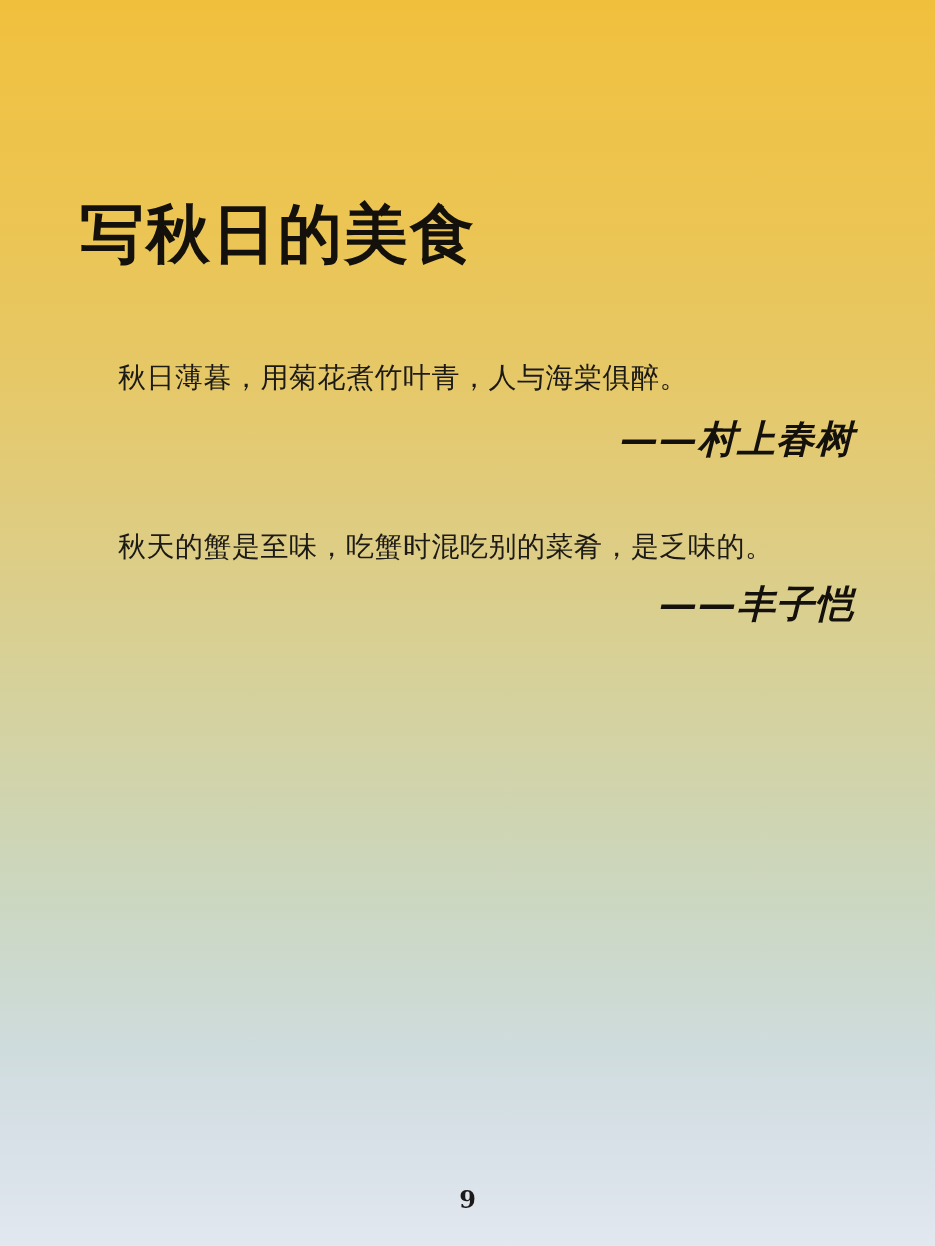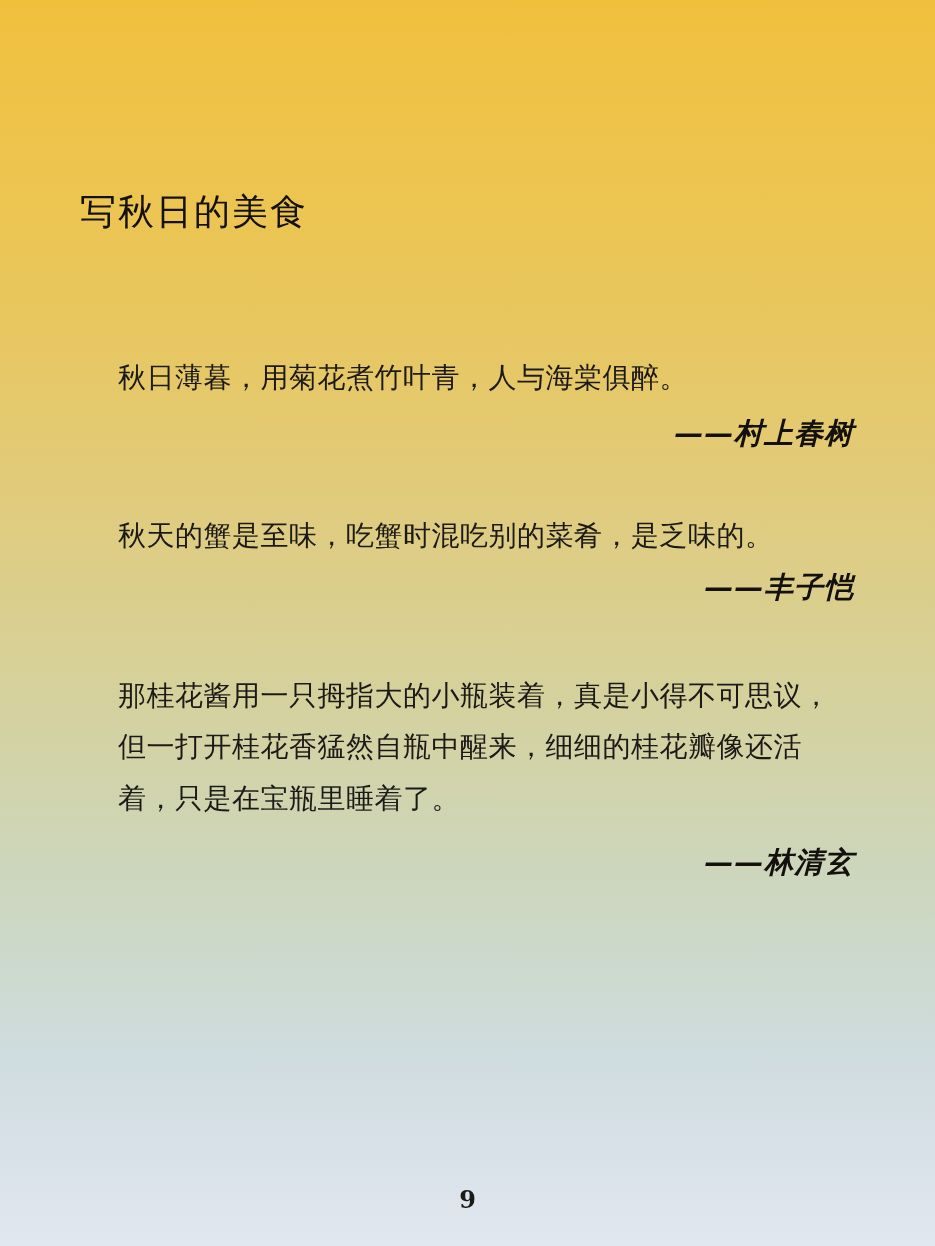--- a/index.html
+++ b/index.html
@@ -35,24 +35,24 @@
       #cfdcdd 1050px,
       #d6e0e6 1130px,
       #dde4ec 1200px,
       #e2e8f0 1246px
     );
     padding: 0;
   }
   .title {
     position: absolute;
     left: 80px;
-    top: 168px;
+    top: 156px;
     font-family: "DejaVu Serif", "Liberation Serif", serif;
-    font-weight: normal;
-    font-size: 36px;
+    font-weight: bold;
+    font-size: 64px;
     letter-spacing: 2px;
     color: #14110c;
     line-height: 1.1;
     white-space: nowrap;
   }
   .quotes {
     position: absolute;
     left: 118px;
     top: 352px;
     width: 740px;
@@ -67,21 +67,21 @@
     letter-spacing: 0.5px;
     text-align: left;
     max-width: 720px;
   }
   .quote-attrib {
     margin-top: 6px;
     text-align: right;
     font-family: "DejaVu Serif", "Liberation Serif", serif;
     font-weight: bold;
     font-style: italic;
-    font-size: 29px;
+    font-size: 38px;
     color: #14110c;
     letter-spacing: 1px;
     padding-right: 4px;
   }
   .quote-block.b1 .quote-attrib { margin-top: 10px; }
   .quote-block.b2 { margin-bottom: 62px; }
   .quote-block.b3 .quote-attrib { margin-top: 18px; }
 
   .page-number {
     position: absolute;
@@ -107,22 +107,18 @@
     <div class="quote-block b1">
       <div class="quote-text">秋日薄暮，用菊花煮竹叶青，人与海棠俱醉。</div>
       <div class="quote-attrib">——村上春树</div>
     </div>
 
     <div class="quote-block b2">
       <div class="quote-text">秋天的蟹是至味，吃蟹时混吃别的菜肴，是乏味的。</div>
       <div class="quote-attrib">——丰子恺</div>
     </div>
 
-    <div class="quote-block b3">
-      <div class="quote-text">那桂花酱用一只拇指大的小瓶装着，真是小得不可思议，但一打开桂花香猛然自瓶中醒来，细细的桂花瓣像还活着，只是在宝瓶里睡着了。</div>
-      <div class="quote-attrib">——林清玄</div>
-    </div>
 
   </div>
 
   <div class="page-number">9</div>
 
 </div>
 
 </body></html>

